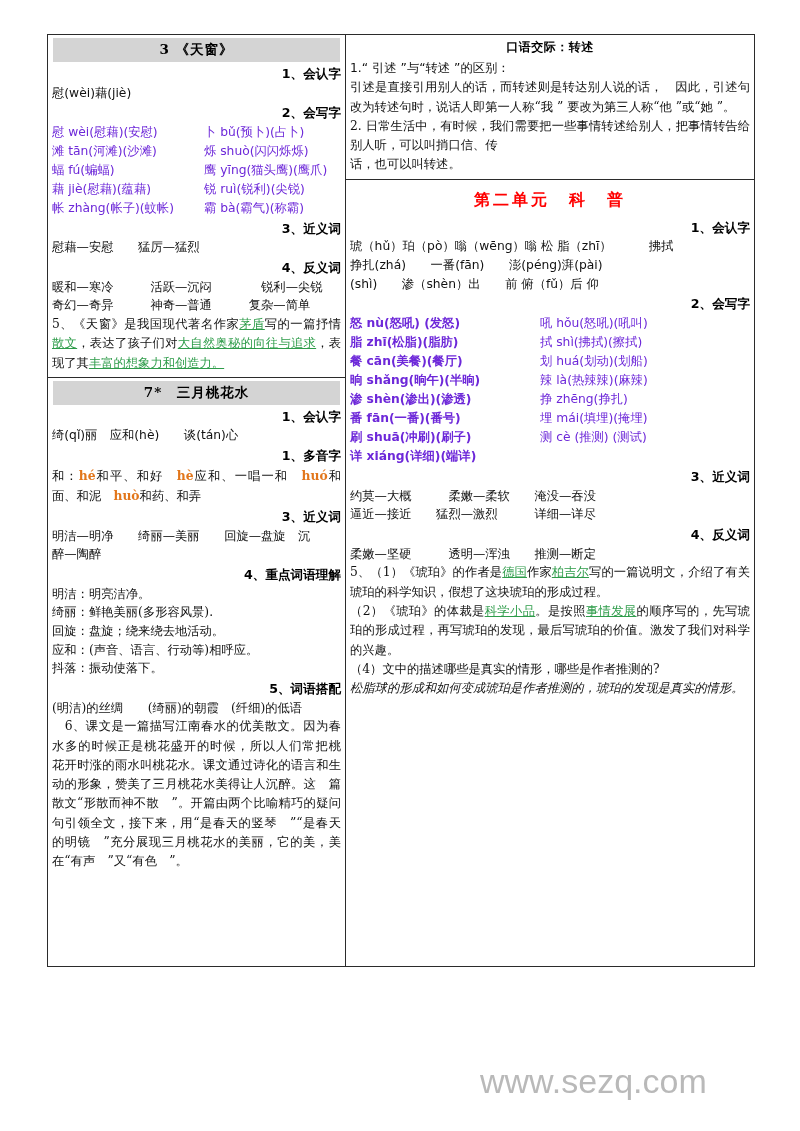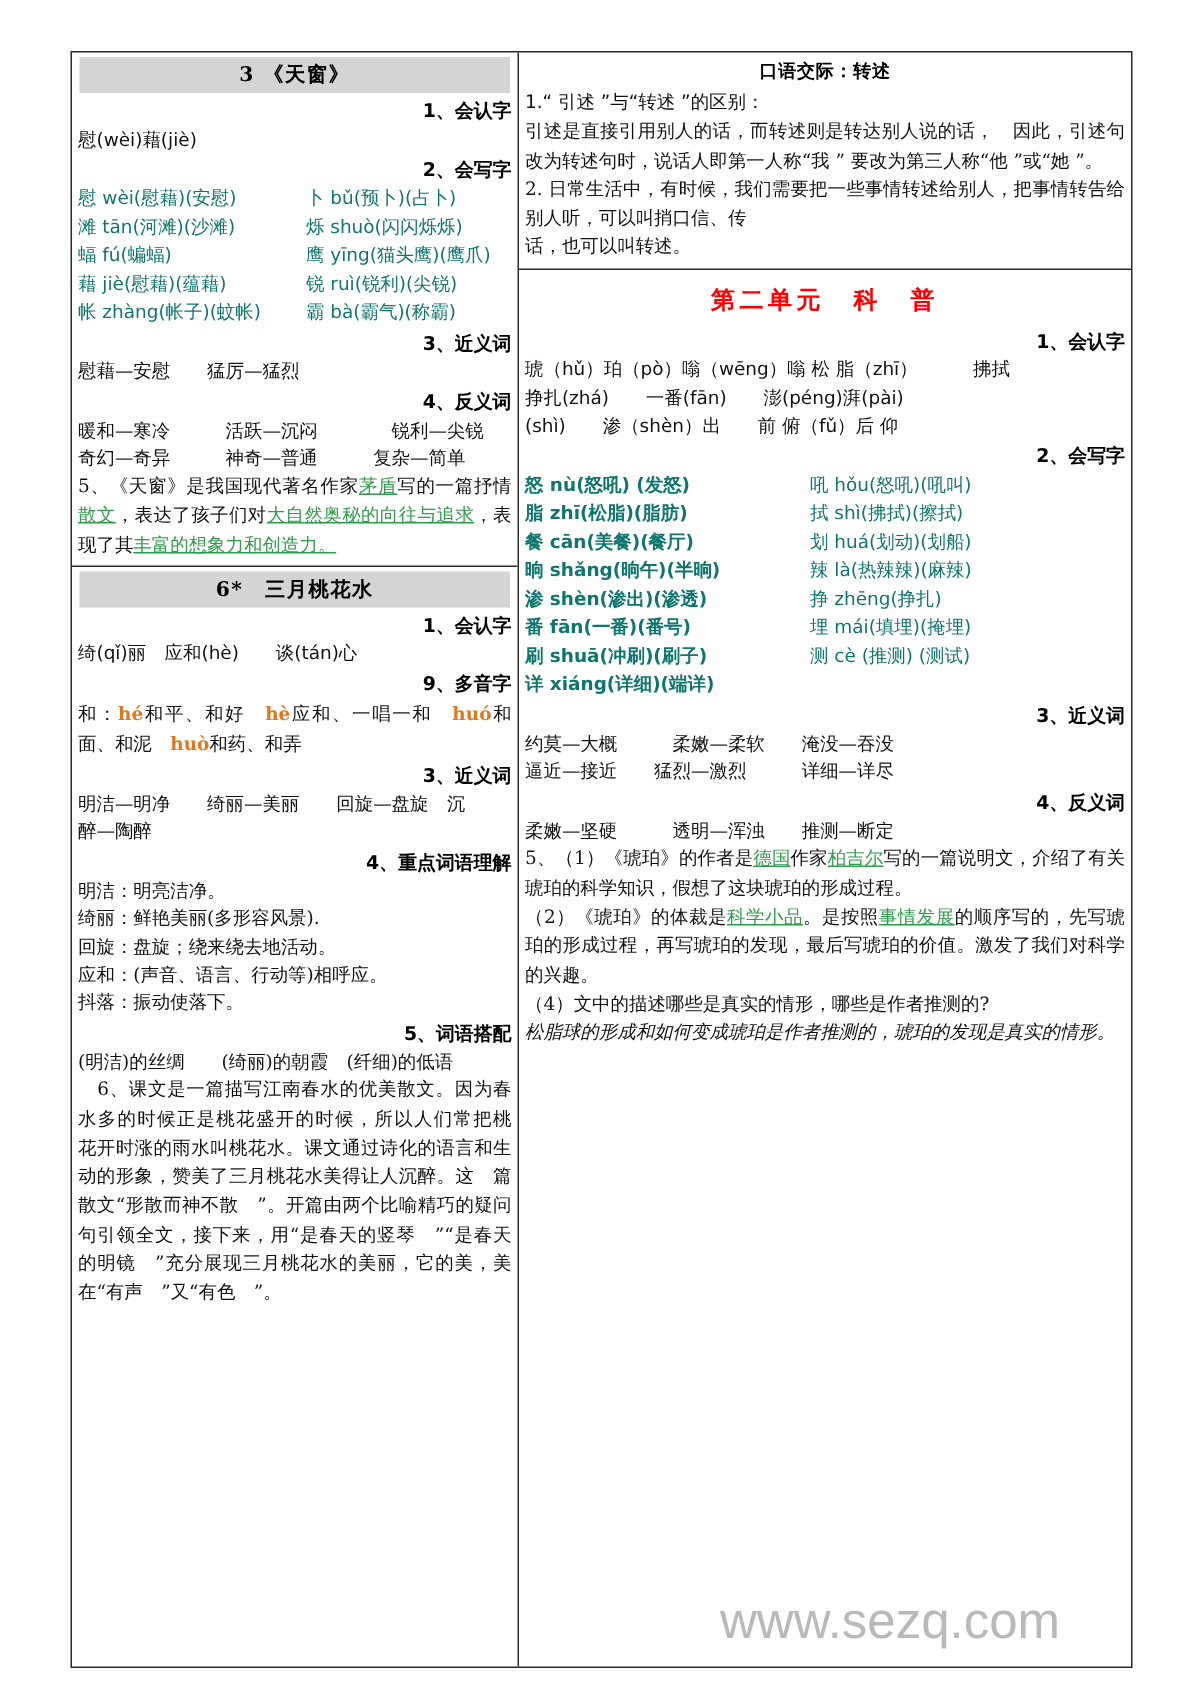--- a/index.html
+++ b/index.html
@@ -27,21 +27,21 @@
   .sheet {
     position: absolute;
     left: 47px;
     top: 34px;
     width: 708px;
     border: 1px solid #2b2b2b;
     box-sizing: border-box;
     display: flex;
     align-items: stretch;
     background: #fff;
-    height: 1078px;
+    height: 933px;
   }
   .col {
     box-sizing: border-box;
     padding: 0;
     overflow: hidden;
   }
   .col-left {
     width: 298px;
     border-right: 1px solid #2b2b2b;
     display: flex;
@@ -132,21 +132,21 @@
     text-decoration: underline;
     text-decoration-color: #111;
   }
   .bld { font-weight: bold; }
 
   
   .wrow {
     display: flex;
     font-size: 12.3px;
     line-height: 1.55;
-    color: #0f766e;
+    color: #6d28d9;
   }
   .wrow > span:first-child { width: 152px; flex: none; }
   .wrow-r > span:first-child { width: 190px; flex: none; font-weight: bold; }
 
   
   .watermark {
     position: absolute;
     left: 480px;
     top: 1062px;
     font-size: 34px;
@@ -198,26 +198,26 @@
         <div class="ln serif">慰藉—安慰　　猛厉—猛烈</div>
 
         <div class="num">4、反义词</div>
         <div class="ln serif">暖和—寒冷　　　活跃—沉闷　　　　锐利—尖锐</div>
         <div class="ln serif">奇幻—奇异　　　神奇—普通　　　复杂—简单</div>
 
         <div class="para serif"><span>5、《天窗》是我国现代著名作家</span><span class="grn">茅盾</span><span>写的一篇抒情</span><span class="grn">散文</span><span>，表达了孩子们对</span><span class="grn">大自然奥秘的向往与追求</span><span>，表现了其</span><span class="grn">丰富的想象力和创造力。</span></div>
       </div>
 
       <div class="cell">
-        <div class="band serif">6*　三月桃花水</div>
+        <div class="band serif">7*　三月桃花水</div>
 
         <div class="num">1、会认字</div>
         <div class="ln">绮(qǐ)丽　应和(hè)　　谈(tán)心</div>
 
-        <div class="num">9、多音字</div>
+        <div class="num">1、多音字</div>
         <div class="para serif"><span>和：</span><span class="org">hé</span><span>和平、和好　</span><span class="org">hè</span><span>应和、一唱一和　</span><span class="org">huó</span><span>和面、和泥　</span><span class="org">huò</span><span>和药、和弄</span></div>
 
         <div class="num">3、近义词</div>
         <div class="ln serif">明洁—明净　　绮丽—美丽　　回旋—盘旋　沉</div>
         <div class="ln serif">醉—陶醉</div>
 
         <div class="num">4、重点词语理解</div>
         <div class="ln serif">明洁：明亮洁净。</div>
         <div class="ln serif">绮丽：鲜艳美丽(多形容风景).</div>
         <div class="ln serif">回旋：盘旋；绕来绕去地活动。</div>

